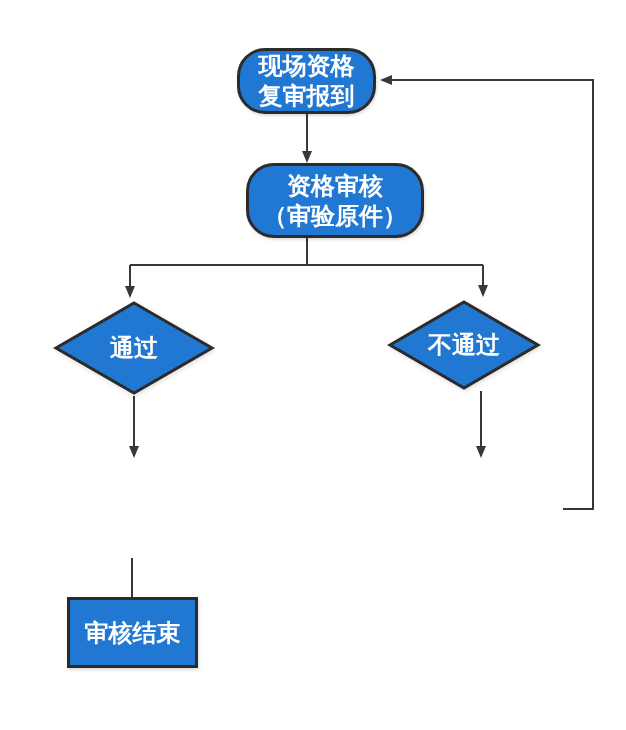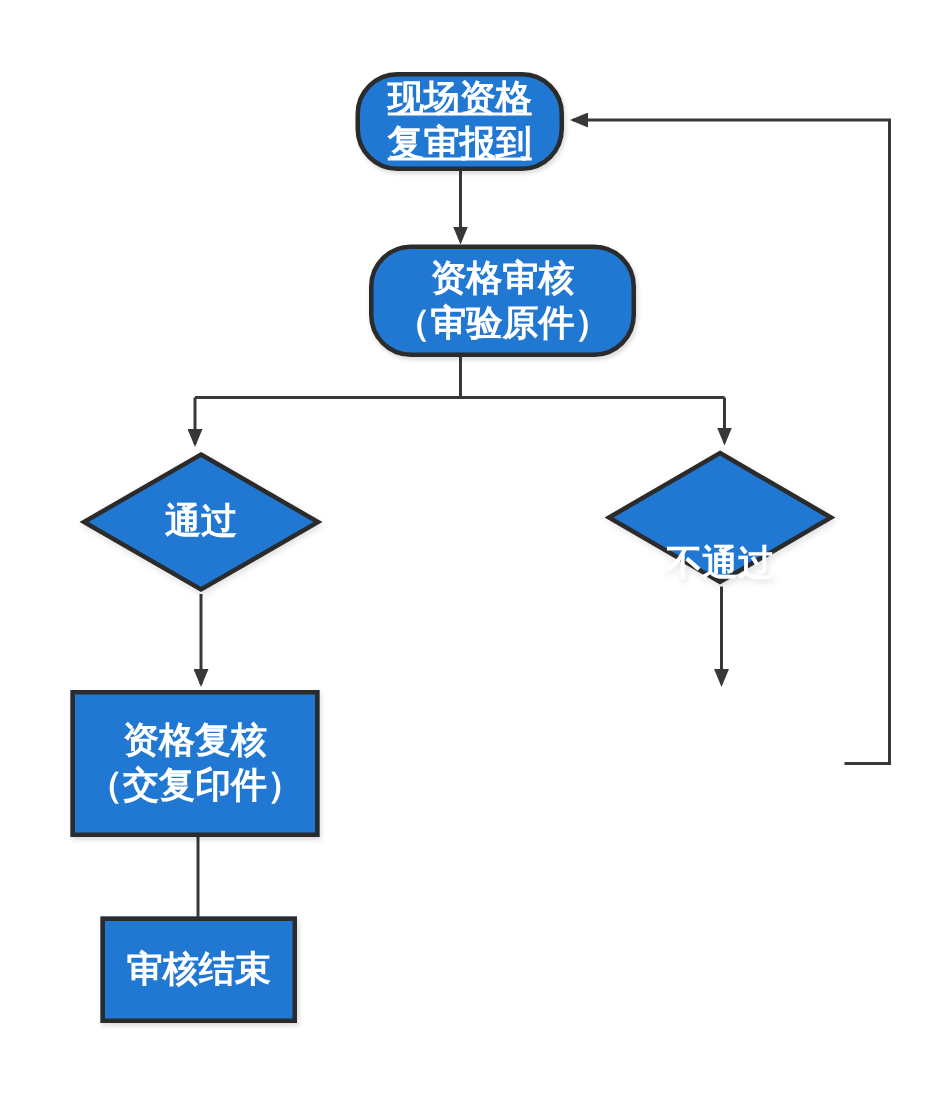--- a/index.html
+++ b/index.html
@@ -68,27 +68,27 @@
     fill: var(--node-fill);
     stroke: var(--node-border);
     stroke-width: 3;
   }
   .node.diamond .label {
     position: relative;
     z-index: 1;
   }
 
   
-  #n-start   { left: 237px; top: 48px;  width: 139px; height: 66px; text-decoration: underline; }
+  #n-start   { left: 237px; top: 48px;  width: 139px; height: 66px; }
   #n-review  { left: 222px; top: 163px; width: 178px; height: 75px; margin-left: 24px; }
   #n-pass    { left: 53px;  top: 300px; width: 162px; height: 96px; filter: drop-shadow(1px 2px 2px rgba(0,0,0,0.12)); text-align: center; }
-  #n-fail    { left: 403px; top: 299px; width: 154px; height: 92px; filter: drop-shadow(1px 2px 2px rgba(0,0,0,0.12)); align-items: flex-end; }
+  #n-fail    { left: 387px; top: 299px; width: 154px; height: 92px; filter: drop-shadow(1px 2px 2px rgba(0,0,0,0.12)); }
   #n-recheck { left: 47px;  top: 460px; width: 166px; height: 98px; }
   #n-defer   { left: 395px; top: 460px; width: 168px; height: 98px; }
-  #n-end     { left: 67px;  top: 611px; width: 131px; height: 71px; }
+  #n-end     { left: 67px;  top: 597px; width: 131px; height: 71px; }
 </style>
 </head>
 <body>
 
 <div class="canvas">
 
   <svg class="connectors" viewBox="0 0 626 730" xmlns="http://www.w3.org/2000/svg">
     <defs>
       <marker id="arrow" viewBox="0 0 12 10" markerWidth="12" markerHeight="10" refX="10" refY="5" orient="auto" markerUnits="userSpaceOnUse">
         <path d="M0,0 L12,5 L0,10 Z"></path>
@@ -122,23 +122,19 @@
     <span class="label">通过</span>
   </div>
 
   <div class="node diamond" id="n-fail">
     <svg viewBox="0 0 154 92" xmlns="http://www.w3.org/2000/svg">
       <polygon points="77,3 151,46 77,89 3,46"></polygon>
     </svg>
     <span class="label">不通过</span>
   </div>
 
-  <div class="node box rect" id="n-recheck">
-    <span class="label">资格复核
-（交复印件）</span>
-  </div>
 
 
   <div class="node box rect" id="n-end">
     <span class="label">审核结束</span>
   </div>
 
 </div>
 
 </body></html>

